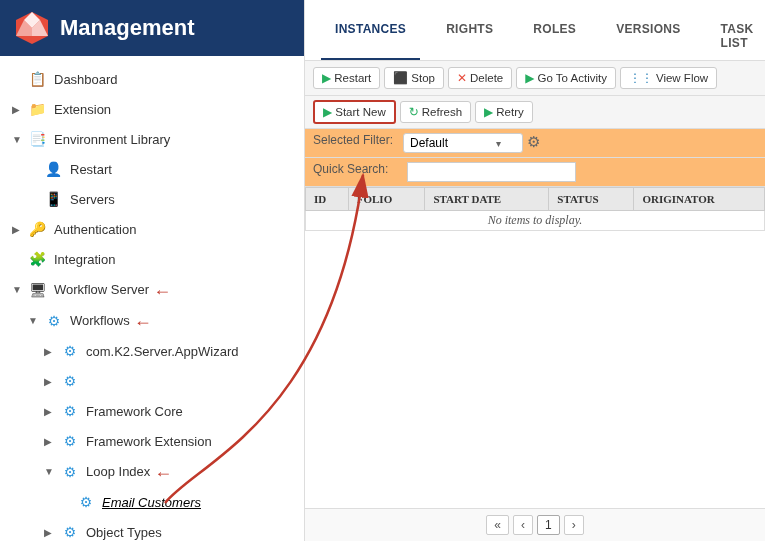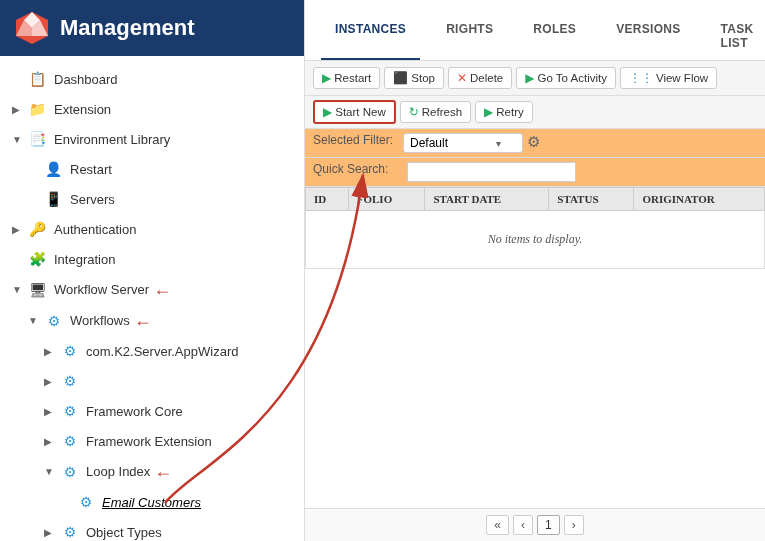--- a/index.html
+++ b/index.html
@@ -225,21 +225,21 @@
       padding: 5px 8px;
       text-align: left;
       font-weight: bold;
       color: #333;
       font-size: 11px;
       text-transform: uppercase;
     }
 
     .data-table td {
       border: 1px solid #ddd;
-      padding: 21px 8px;
+      padding: 2px 8px;
       color: #555;
     }
 
     .no-items {
       text-align: center;
       color: #999;
       font-style: italic;
       padding: 20px;
     }
 

